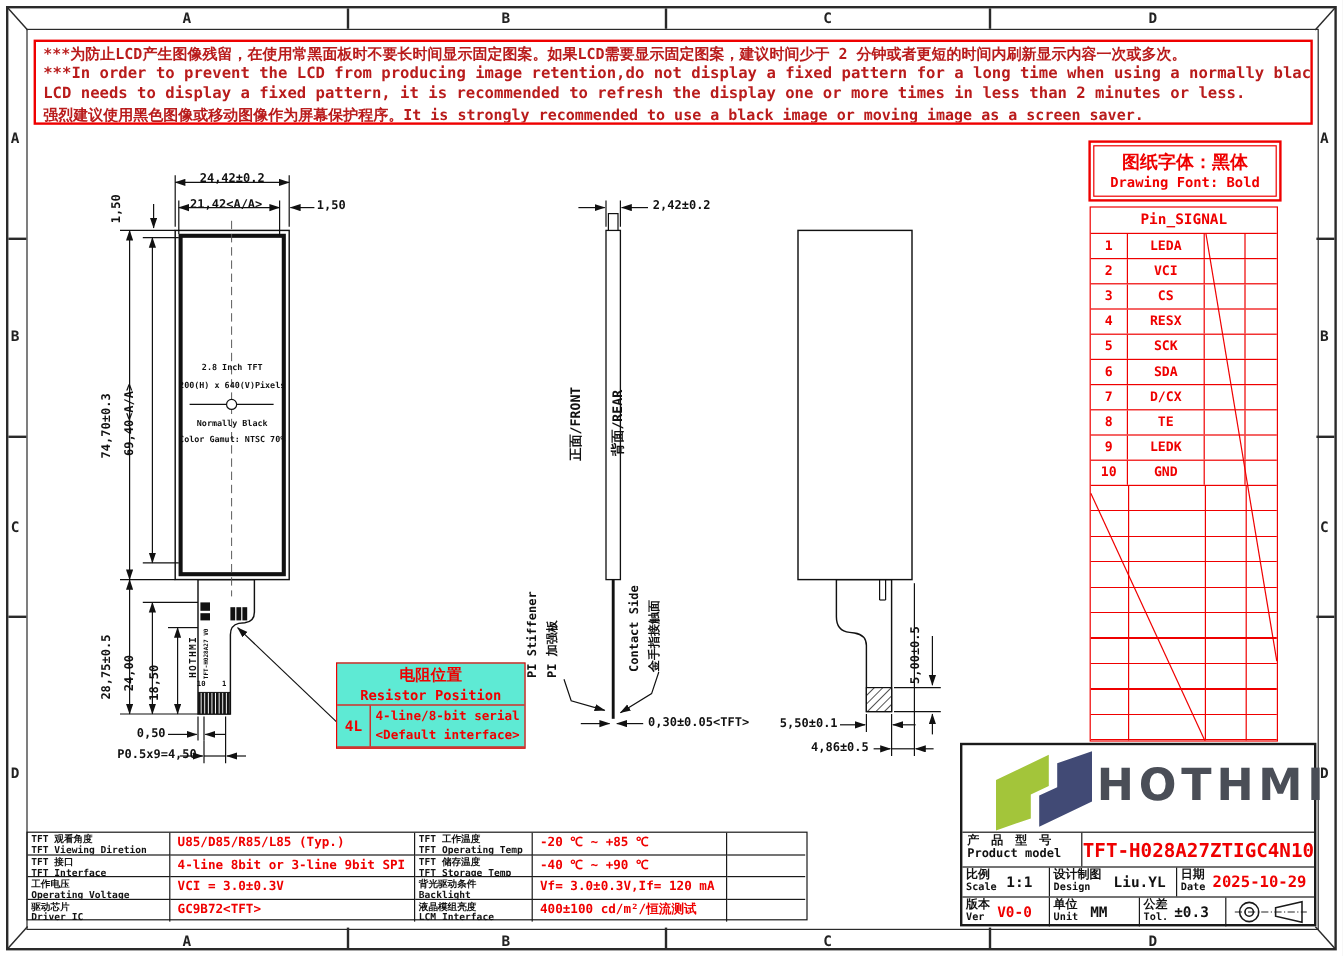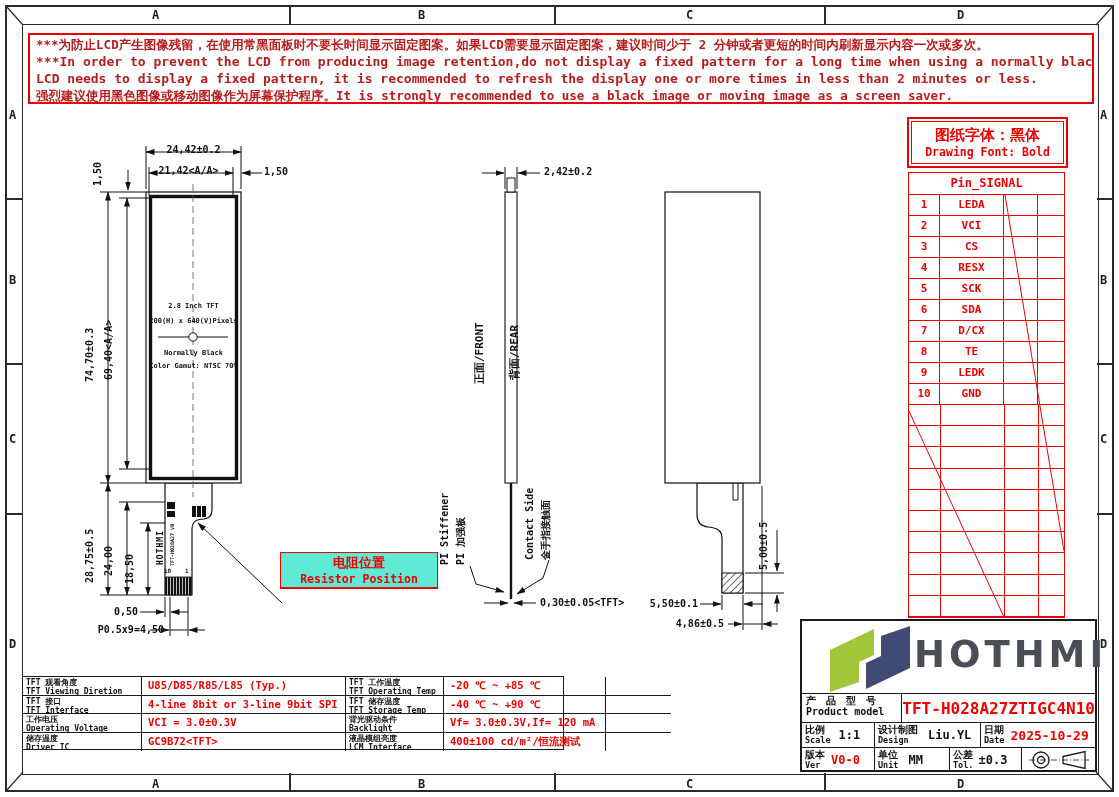--- a/index.html
+++ b/index.html
@@ -25,21 +25,21 @@
        display:flex;flex-direction:column;align-items:center;justify-content:center;}
   #pintable{position:absolute;left:908px;top:172px;width:157px;z-index:2;box-sizing:border-box;
        border:1.5px solid #ef0000;color:#ef0000;font:bold 11px "DejaVu Sans Mono",monospace;}
   .prow{display:flex;height:21px;line-height:19px;border-bottom:1px solid #ef0000;box-sizing:border-box;}
   .prow .c1{width:31px;text-align:center;border-right:1px solid #ef0000;box-sizing:border-box;}
   .prow .c2{width:64px;text-align:center;border-right:1px solid #ef0000;box-sizing:border-box;}
   .prow .c3{width:34px;border-right:1px solid #ef0000;box-sizing:border-box;}
   .prow .c4{flex:1;}
   #restable{position:absolute;left:280px;top:552px;width:158px;z-index:3;box-sizing:border-box;
        border:1.5px solid #ef0000;color:#ef0000;background:#5eead4;}
-  #spectable{position:absolute;left:22px;top:676px;width:542px;height:74px;z-index:3;
+  #spectable{position:absolute;left:22px;top:693px;width:651px;height:74px;z-index:3;
        box-sizing:border-box;border:1.5px solid #1a1a1a;}
   .scell{position:absolute;box-sizing:border-box;border-right:1.2px solid #1a1a1a;border-bottom:1.2px solid #1a1a1a;overflow:hidden;}
   .slab{font:bold 8px "DejaVu Sans Mono",monospace;line-height:9px;padding:1px 0 0 3px;color:#111;}
   .sval{font:bold 10.5px "DejaVu Sans Mono",monospace;color:#ef0000;line-height:17px;padding-left:6px;white-space:nowrap;}
   #titleblock{position:absolute;left:800px;top:619px;width:297px;height:153px;z-index:3;
        box-sizing:border-box;border:2px solid #1a1a1a;background:#fff;}
   .tlab{font:bold 10px "DejaVu Sans Mono",monospace;line-height:11px;color:#111;}
   .tlab .en{font-size:8.5px;}
 </style>
 </head>
@@ -315,20 +315,27 @@
   <div class="vtext" style="left:451px;top:553px;">PI Stiffener</div>
   <div class="vtext" style="left:467px;top:553px;">PI 加强板</div>
   <div class="vtext" style="left:536px;top:548px;">Contact Side</div>
   <div class="vtext" style="left:552px;top:548px;">金手指接触面</div>
 
   <div id="restable">
     <div style="border-bottom:1px solid #ef0000;text-align:center;padding:1px 0;">
       <div style="font:bold 13px 'DejaVu Sans',sans-serif;">电阻位置</div>
       <div style="font:bold 11.5px 'DejaVu Sans Mono',monospace;">Resistor Position</div>
     </div>
+    <div style="display:flex;border-bottom:1px solid #ef0000;">
+      <div style="width:27px;border-right:1px solid #ef0000;display:flex;align-items:center;justify-content:center;font:bold 12px 'DejaVu Sans Mono',monospace;">4L</div>
+      <div style="flex:1;text-align:center;font:bold 10.5px 'DejaVu Sans Mono',monospace;line-height:16px;padding:1px 0;">
+        <div>4-line/8-bit serial</div>
+          <div>&lt;Default interface&gt;</div>
+      </div>
+    </div>
   </div>
 
   <div id="spectable">
 
     <div class="scell" style="left:0;top:0;width:119px;height:18.5px;">
         <div class="slab">
           <div>TFT 观看角度</div>
           <div>TFT Viewing Diretion</div>
         </div>
       </div>
@@ -348,21 +355,21 @@
         <div class="slab">
           <div>工作电压</div>
           <div>Operating Voltage</div>
         </div>
       </div>
     <div class="scell" style="left:119px;top:37px;width:204px;height:18.5px;">
         <div class="sval">VCI = 3.0±0.3V</div>
       </div>
     <div class="scell" style="left:0;top:55.5px;width:119px;height:18.5px;border-bottom:none;">
         <div class="slab">
-          <div>储存温度</div>
+          <div>驱动芯片</div>
           <div>Driver IC</div>
         </div>
       </div>
     <div class="scell" style="left:119px;top:55.5px;width:204px;height:18.5px;border-bottom:none;">
         <div class="sval">GC9B72&lt;TFT&gt;</div>
       </div>
     <div class="scell" style="left:323px;top:0;width:98px;height:18.5px;">
         <div class="slab">
           <div>TFT 工作温度</div>
           <div>TFT Operating Temp</div>

